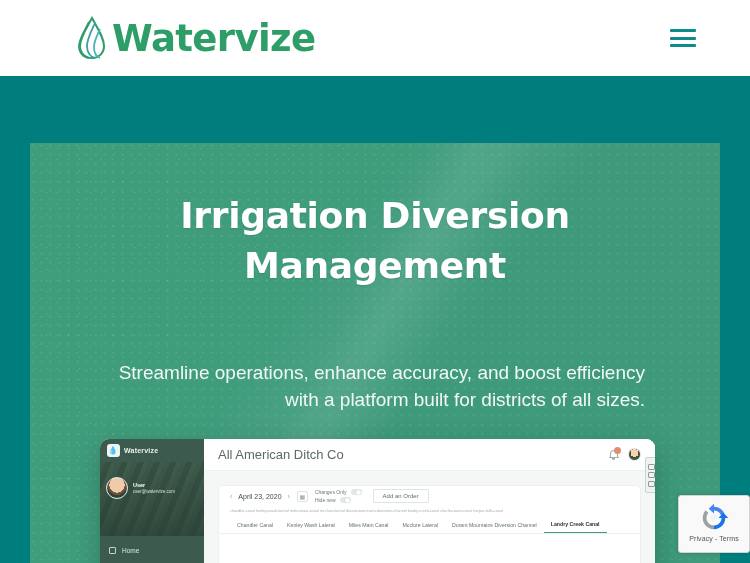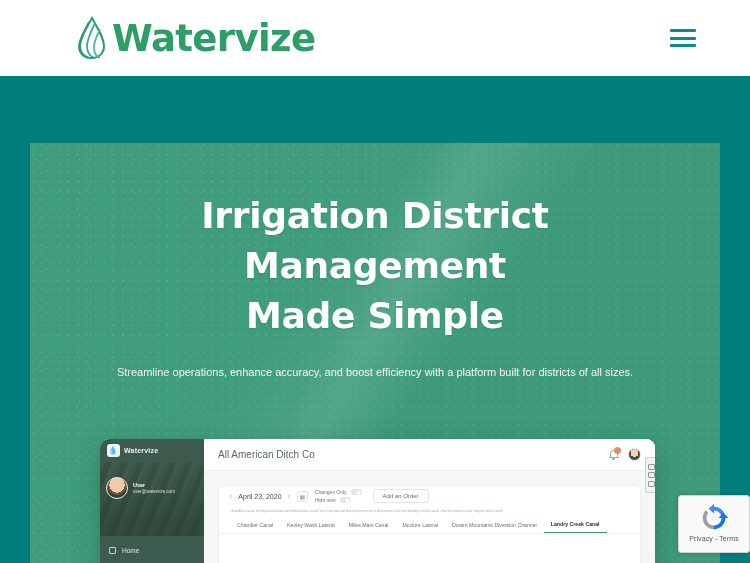--- a/index.html
+++ b/index.html
@@ -61,22 +61,22 @@
     position:absolute; left:0; top:48px; width:100%;
     text-align:center; color:#ffffff;
     font-family:"DejaVu Sans", sans-serif;
     font-size:36px; font-weight:700; line-height:50px;
     letter-spacing:-0.3px;
     text-shadow: 0 1px 2px rgba(0,0,0,0.10);
   }
   .hero-title span { display:block; }
   .hero-sub {
     position:absolute; left:75px; top:216px; width:540px;
-    text-align:center; color:#f2f8f6;
-    font-size:11px; line-height:27px; font-weight:400;
+    text-align:right; color:#f2f8f6;
+    font-size:19px; line-height:27px; font-weight:400;
   }
 
   
   .app-shot {
     position:absolute; left:70px; top:296px; width:555px; height:140px;
     background:#ffffff;
     border-radius:9px 9px 0 0;
     box-shadow: 0 10px 30px rgba(0,0,0,0.22);
     overflow:hidden; display:flex;
   }
@@ -117,21 +117,21 @@
   }
   .app-nav-item .ic { width:7px; height:7px; border:0.8px solid #cfe0d6; border-radius:1px; opacity:.9; }
 
   
   .app-main { flex:1; position:relative; background:#f4f7f6; }
   .app-topbar {
     height:32px; background:#ffffff;
     display:flex; align-items:center; padding:0 14px;
     border-bottom:1px solid #eef1f0;
   }
-  .app-org { font-size:10px; color:#5b6a64; }
+  .app-org { font-size:13px; color:#5b6a64; }
   .app-topbar-right { margin-left:auto; display:flex; align-items:center; gap:9px; }
   .bell { position:relative; width:11px; height:11px; }
   .bell .body {
     position:absolute; left:1.5px; top:1px; width:8px; height:7.5px;
     border:1.1px solid #9bb0a8; border-bottom:none;
     border-radius:4px 4px 0 0;
   }
   .bell .base { position:absolute; left:0.5px; top:8px; width:10px; height:1.1px; background:#9bb0a8; border-radius:1px;}
   .bell .clap { position:absolute; left:4px; top:9.3px; width:3px; height:2px; background:#9bb0a8; border-radius:0 0 2px 2px;}
   .bell .dot { position:absolute; right:-2px; top:-2px; width:7px; height:7px; border-radius:50%; background:#e08f6e; }
@@ -220,23 +220,22 @@
         <i></i>
     </div>
   </div>
 
   <div class="hero">
     <div class="hero-dots"></div>
     <div class="hero-sheen"></div>
 
     <div class="hero-inner">
       <div class="hero-title">
-        <span>Irrigation District</span>
+        <span>Irrigation Diversion</span>
         <span>Management</span>
-        <span>Made Simple</span>
       </div>
       <div class="hero-sub">
         <span>Streamline operations, enhance accuracy, and boost efficiency with a platform</span>
         <span>built for districts of all sizes.</span>
       </div>
 
       <div class="app-shot">
 
         <div class="app-side">
           <div class="app-side-photo"></div>

